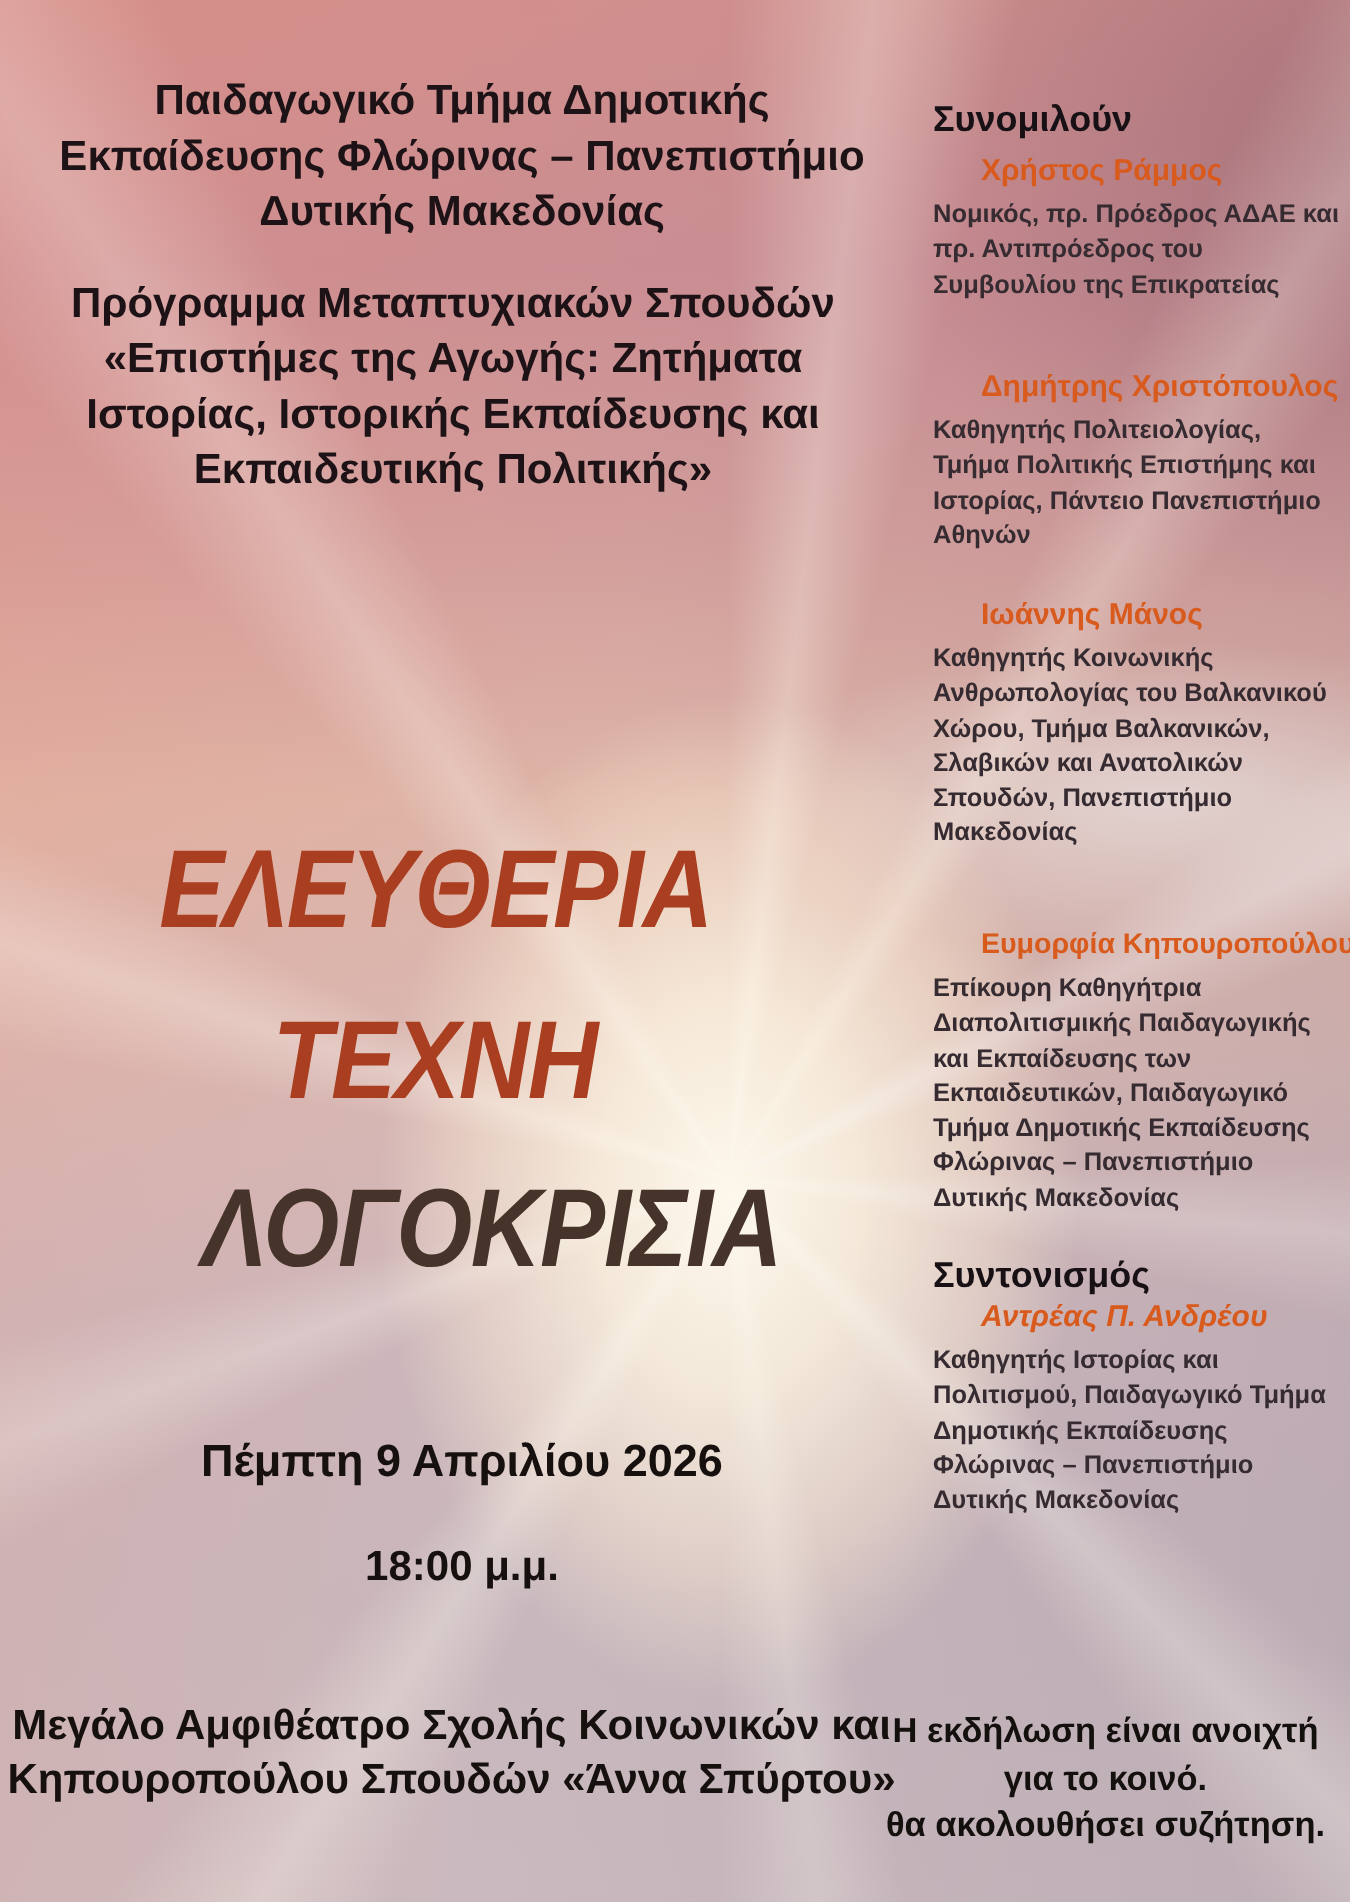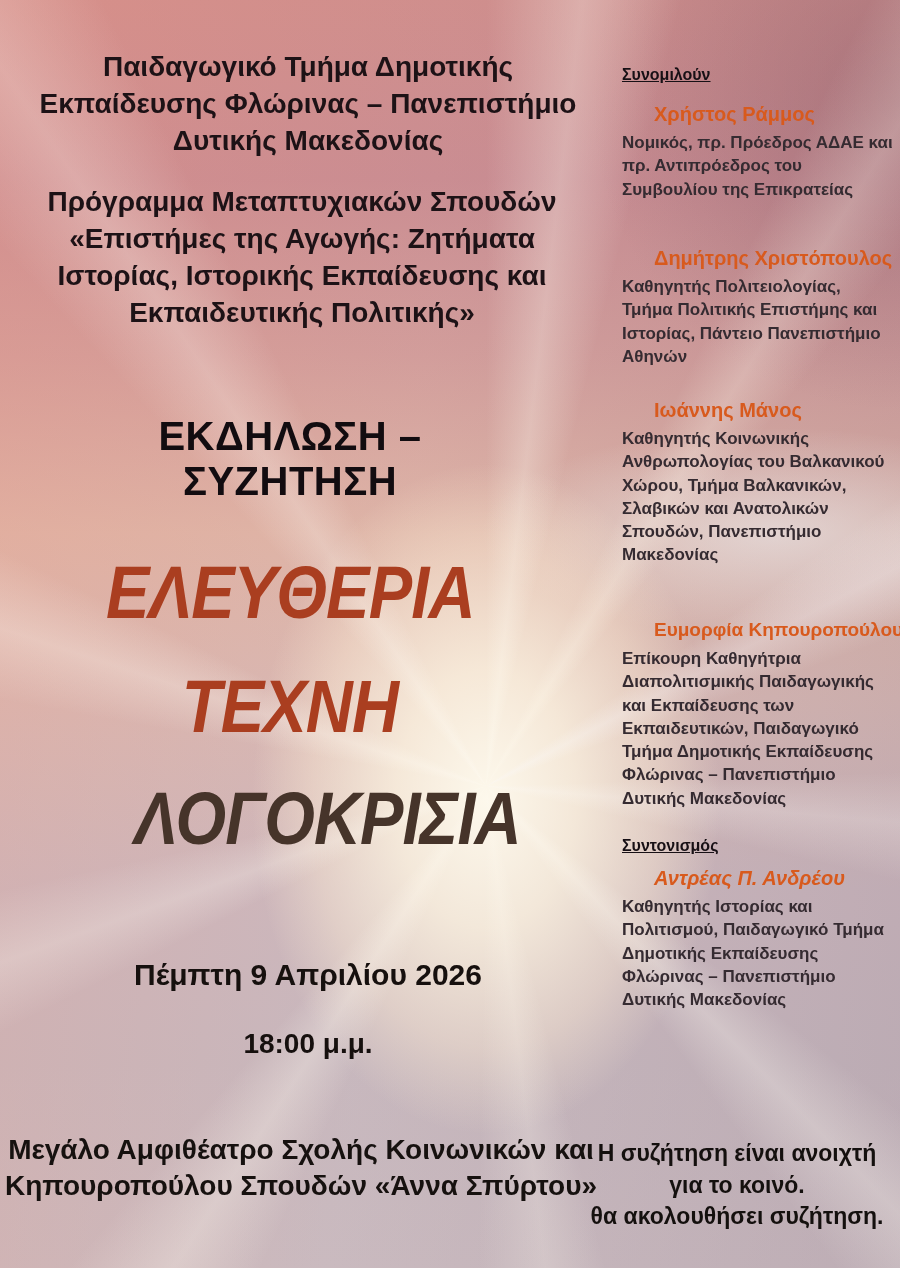--- a/index.html
+++ b/index.html
@@ -53,21 +53,21 @@
   .title-line span{display:inline-block;transform:scaleX(0.88);transform-origin:center;}
   .title-1{top:556px;color:#aa3e20;}
   .title-2{top:670px;color:#aa3e20;}
   .title-3{top:782px;color:#46342a;padding-left:38px;}
   .date{left:30px;top:958px;width:556px;font-size:30px;color:#16100e;}
   .time{left:30px;top:1028px;width:556px;font-size:28px;color:#16100e;}
   .venue{left:0px;top:1132px;width:602px;font-size:28px;line-height:1.3;color:#16110f;}
 
   
   .rc{left:622px;width:274px;color:#31272e;}
-  .rc-heading{font-size:16px;color:#171015;text-decoration:underline;}
+  .rc-heading{font-size:24px;color:#171015;}
   .rc-name{font-size:20px;color:#d85a1d;margin-left:32px;}
   .rc-name.small{font-size:19px;}
   .rc-bio{font-size:17px;line-height:1.37;color:#352b31;}
   .h-speakers{top:66px;}
   .n1{top:103px;} .b1{top:131px;}
   .n2{top:247px;} .b2{top:275px;}
   .n3{top:399px;} .b3{top:427px;}
   .n4{top:619px;} .b4{top:647px;}
   .h-mod{top:837px;}
   .n5{top:867px;font-style:italic;} .b5{top:895px;}
@@ -76,21 +76,20 @@
 </style>
 </head>
 <body>
 
 <div class="poster">
 
   <div class="abs dept center">Παιδαγωγικό Τμήμα Δημοτικής Εκπαίδευσης Φλώρινας – Πανεπιστήμιο Δυτικής Μακεδονίας</div>
 
   <div class="abs program center">Πρόγραμμα Μεταπτυχιακών Σπουδών «Επιστήμες της Αγωγής: Ζητήματα Ιστορίας, Ιστορικής Εκπαίδευσης και Εκπαιδευτικής Πολιτικής»</div>
 
-  <div class="abs event-type center">ΕΚΔΗΛΩΣΗ – ΣΥΖΗΤΗΣΗ</div>
 
   <div class="abs title-line title-1 center">
     <span>ΕΛΕΥΘΕΡΙΑ</span>
   </div>
   <div class="abs title-line title-2 center">
     <span>ΤΕΧΝΗ</span>
   </div>
   <div class="abs title-line title-3 center">
     <span>ΛΟΓΟΚΡΙΣΙΑ</span>
   </div>
@@ -113,18 +112,18 @@
   <div class="abs rc rc-bio b3">Καθηγητής Κοινωνικής Ανθρωπολογίας του Βαλκανικού Χώρου, Τμήμα Βαλκανικών, Σλαβικών και Ανατολικών Σπουδών, Πανεπιστήμιο Μακεδονίας</div>
 
   <div class="abs rc rc-name small n4">Ευμορφία Κηπουροπούλου</div>
   <div class="abs rc rc-bio b4">Επίκουρη Καθηγήτρια Διαπολιτισμικής Παιδαγωγικής και Εκπαίδευσης των Εκπαιδευτικών, Παιδαγωγικό Τμήμα Δημοτικής Εκπαίδευσης Φλώρινας – Πανεπιστήμιο Δυτικής Μακεδονίας</div>
 
   <div class="abs rc rc-heading h-mod">Συντονισμός</div>
   <div class="abs rc rc-name n5">Αντρέας Π. Ανδρέου</div>
   <div class="abs rc rc-bio b5">Καθηγητής Ιστορίας και Πολιτισμού, Παιδαγωγικό Τμήμα Δημοτικής Εκπαίδευσης Φλώρινας – Πανεπιστήμιο Δυτικής Μακεδονίας</div>
 
   <div class="abs footer-note">
-    <div>Η συζήτηση είναι ανοιχτή</div>
+    <div>Η εκδήλωση είναι ανοιχτή</div>
     <div>για το κοινό.</div>
     <div>θα ακολουθήσει συζήτηση.</div>
   </div>
 
 </div>
 
 </body></html>

